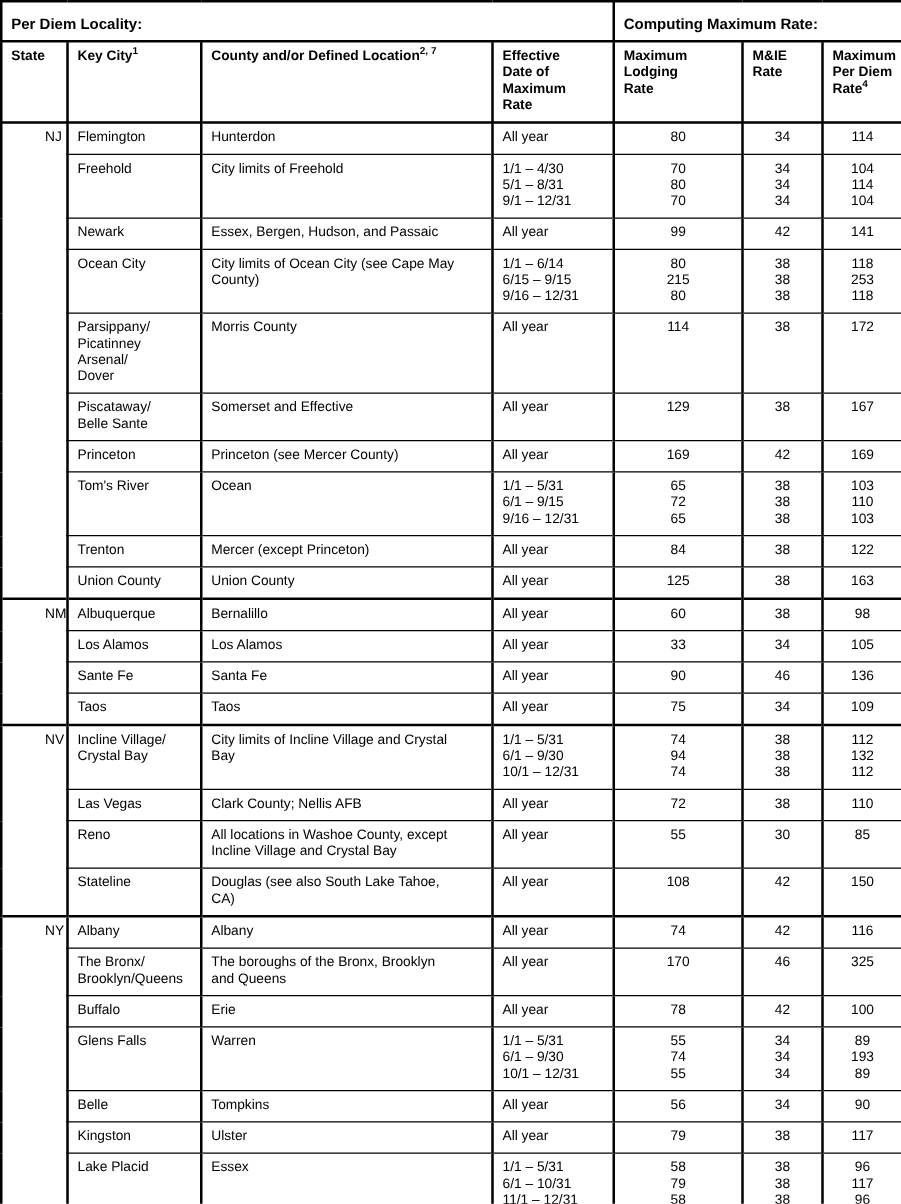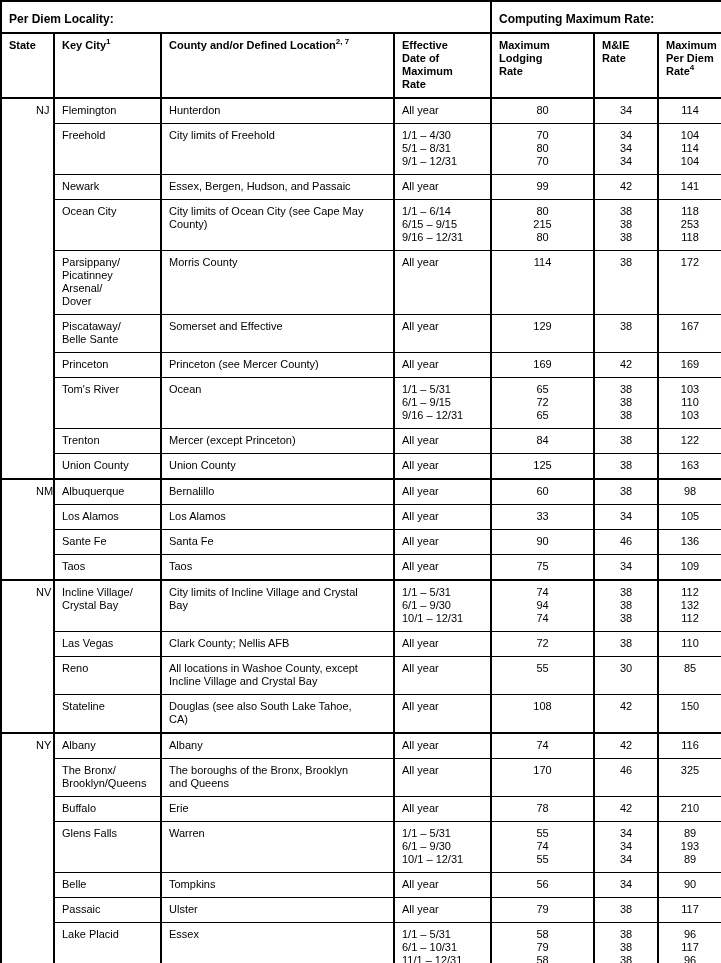--- a/index.html
+++ b/index.html
@@ -308,21 +308,21 @@
         <td class="cell-num">170</td>
         <td class="cell-num">46</td>
         <td class="cell-num">325</td>
       </tr>
       <tr>
         <td class="cell-left">Buffalo</td>
         <td class="cell-left">Erie</td>
         <td class="cell-left">All year</td>
         <td class="cell-num">78</td>
         <td class="cell-num">42</td>
-        <td class="cell-num">210</td>
+        <td class="cell-num">100</td>
       </tr>
       <tr>
         <td class="cell-left">Glens Falls</td>
         <td class="cell-left">Warren</td>
         <td class="cell-left">1/1 – 5/31
 6/1 – 9/30
 10/1 – 12/31</td>
         <td class="cell-num">55
 74
 55</td>
@@ -335,21 +335,21 @@
       </tr>
       <tr>
         <td class="cell-left">Belle</td>
         <td class="cell-left">Tompkins</td>
         <td class="cell-left">All year</td>
         <td class="cell-num">56</td>
         <td class="cell-num">34</td>
         <td class="cell-num">90</td>
       </tr>
       <tr>
-        <td class="cell-left">Passaic</td>
+        <td class="cell-left">Kingston</td>
         <td class="cell-left">Ulster</td>
         <td class="cell-left">All year</td>
         <td class="cell-num">79</td>
         <td class="cell-num">38</td>
         <td class="cell-num">117</td>
       </tr>
       <tr>
         <td class="cell-left">Lake Placid</td>
         <td class="cell-left">Essex</td>
         <td class="cell-left">1/1 – 5/31

